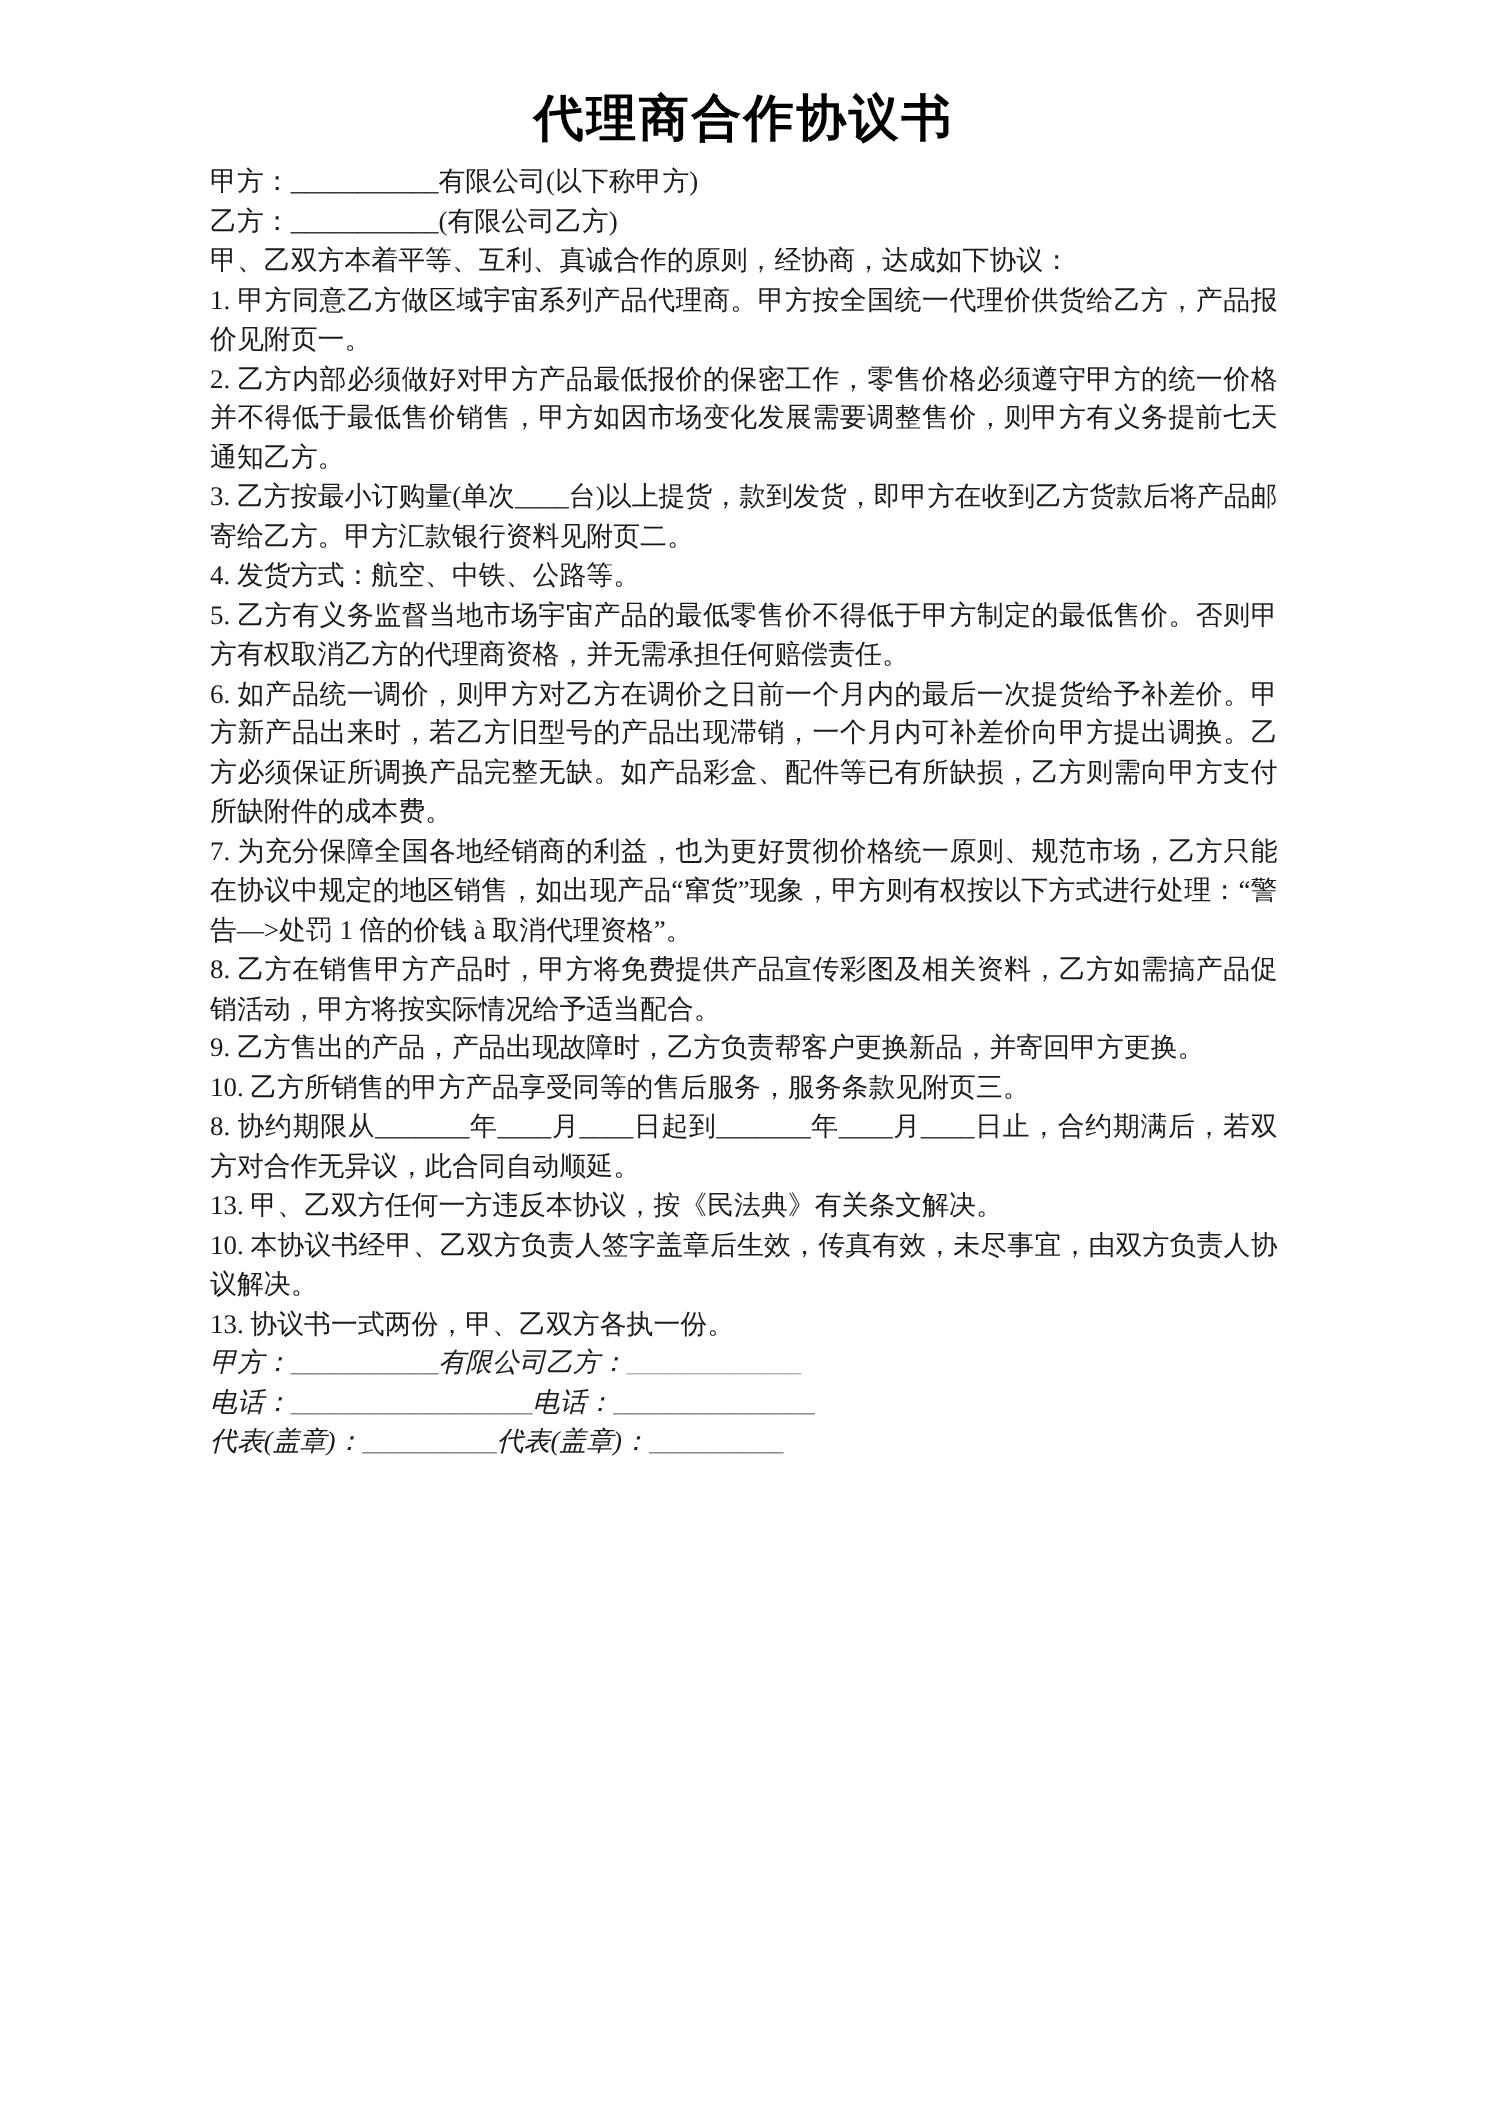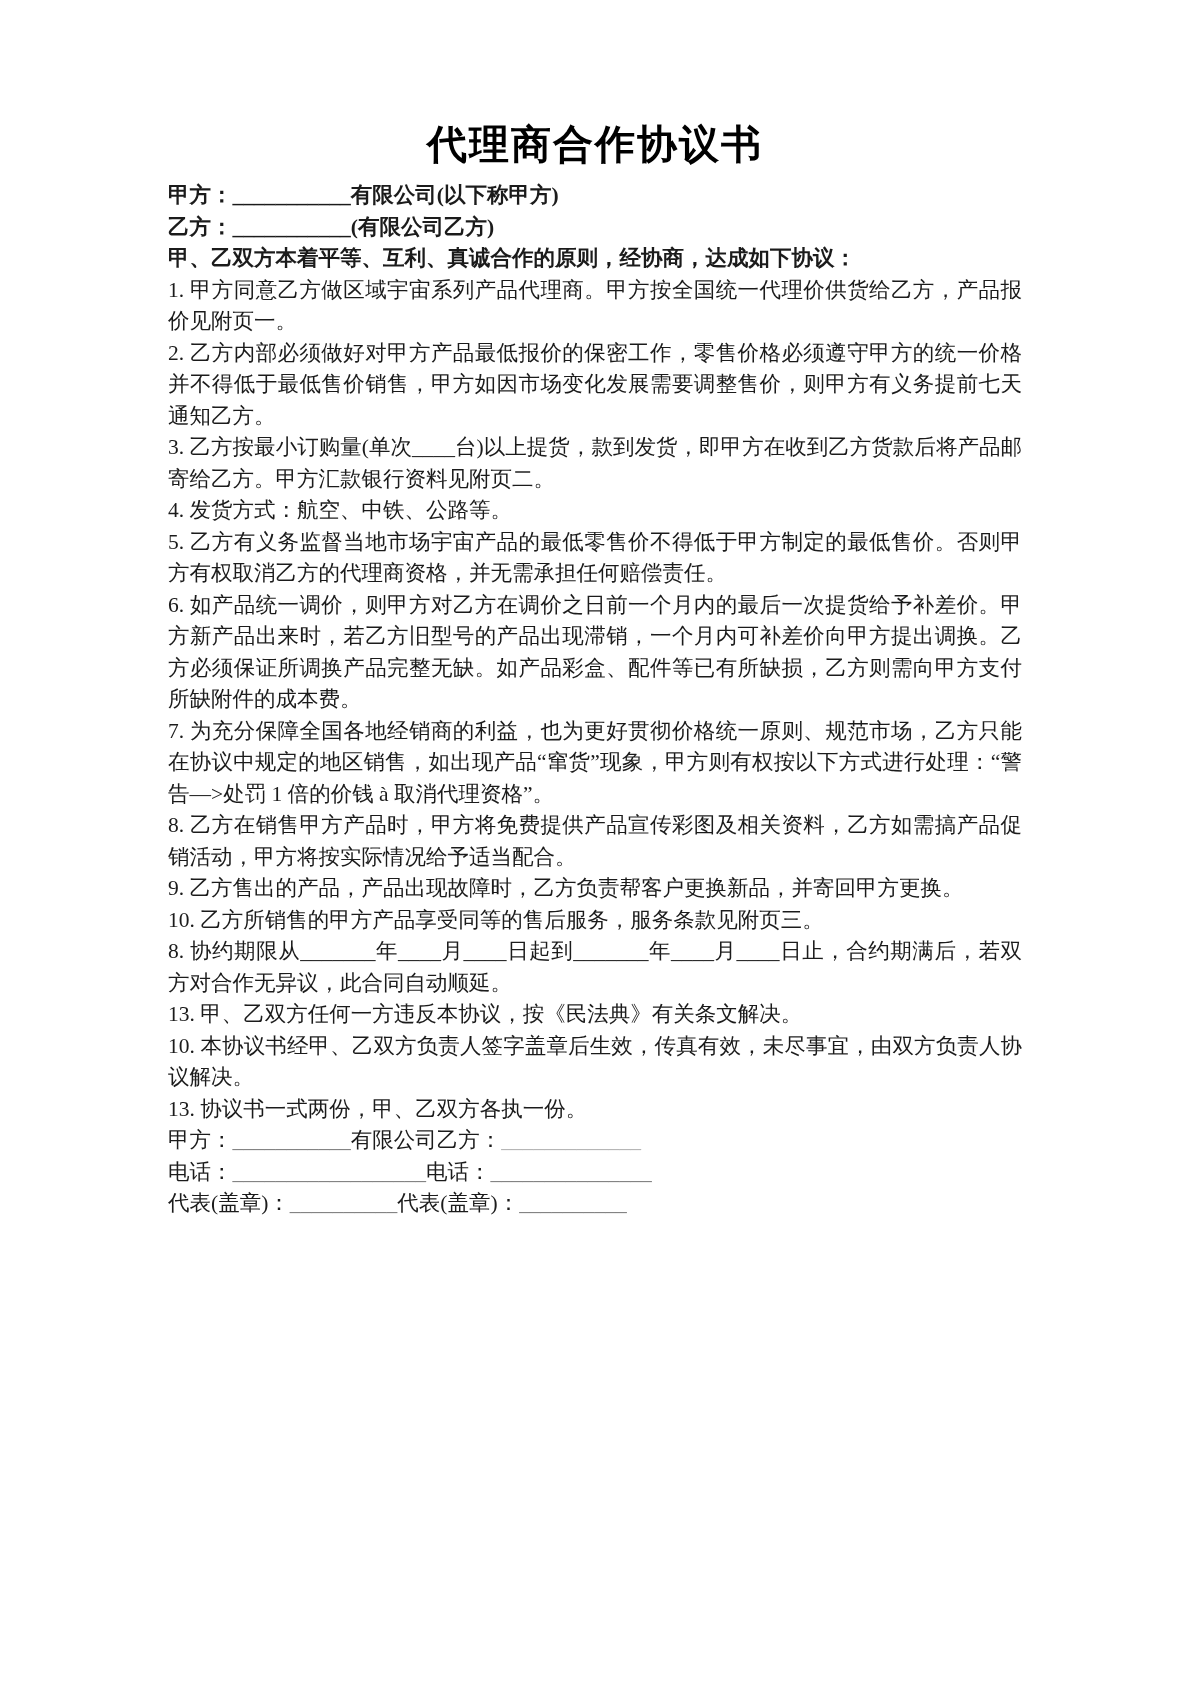--- a/index.html
+++ b/index.html
@@ -9,21 +9,21 @@
   }
   body {
     width: 1190px;
     height: 1683px;
     overflow: hidden;
   }
   .page {
     box-sizing: border-box;
     width: 1190px;
     height: 1683px;
-    padding: 119px 168px 0 168px;
+    padding: 69px 168px 0 168px;
     background: #ffffff;
     font-family: "Liberation Serif", "DejaVu Serif", serif;
     font-size: 21.5px;
     line-height: 31.5px;
     color: #1b1b1b;
   }
   .title {
     margin: 0 0 10px 0;
     font-size: 40px;
     line-height: 51px;
@@ -32,26 +32,26 @@
     letter-spacing: 2px;
     color: #000000;
   }
   .para {
     margin: 0;
     text-align: justify;
   }
   .intro-line {
     margin: 0;
     text-align: left;
-    font-weight: bold;
   }
   .sig-row {
     margin: 0;
     white-space: nowrap;
     text-align: left;
+    font-style: italic;
   }
   .ul {
     color: #7d7d7d;
   }
   .ul.light {
     color: #b2b2b2;
   }
 </style>
 </head>
 <body>

